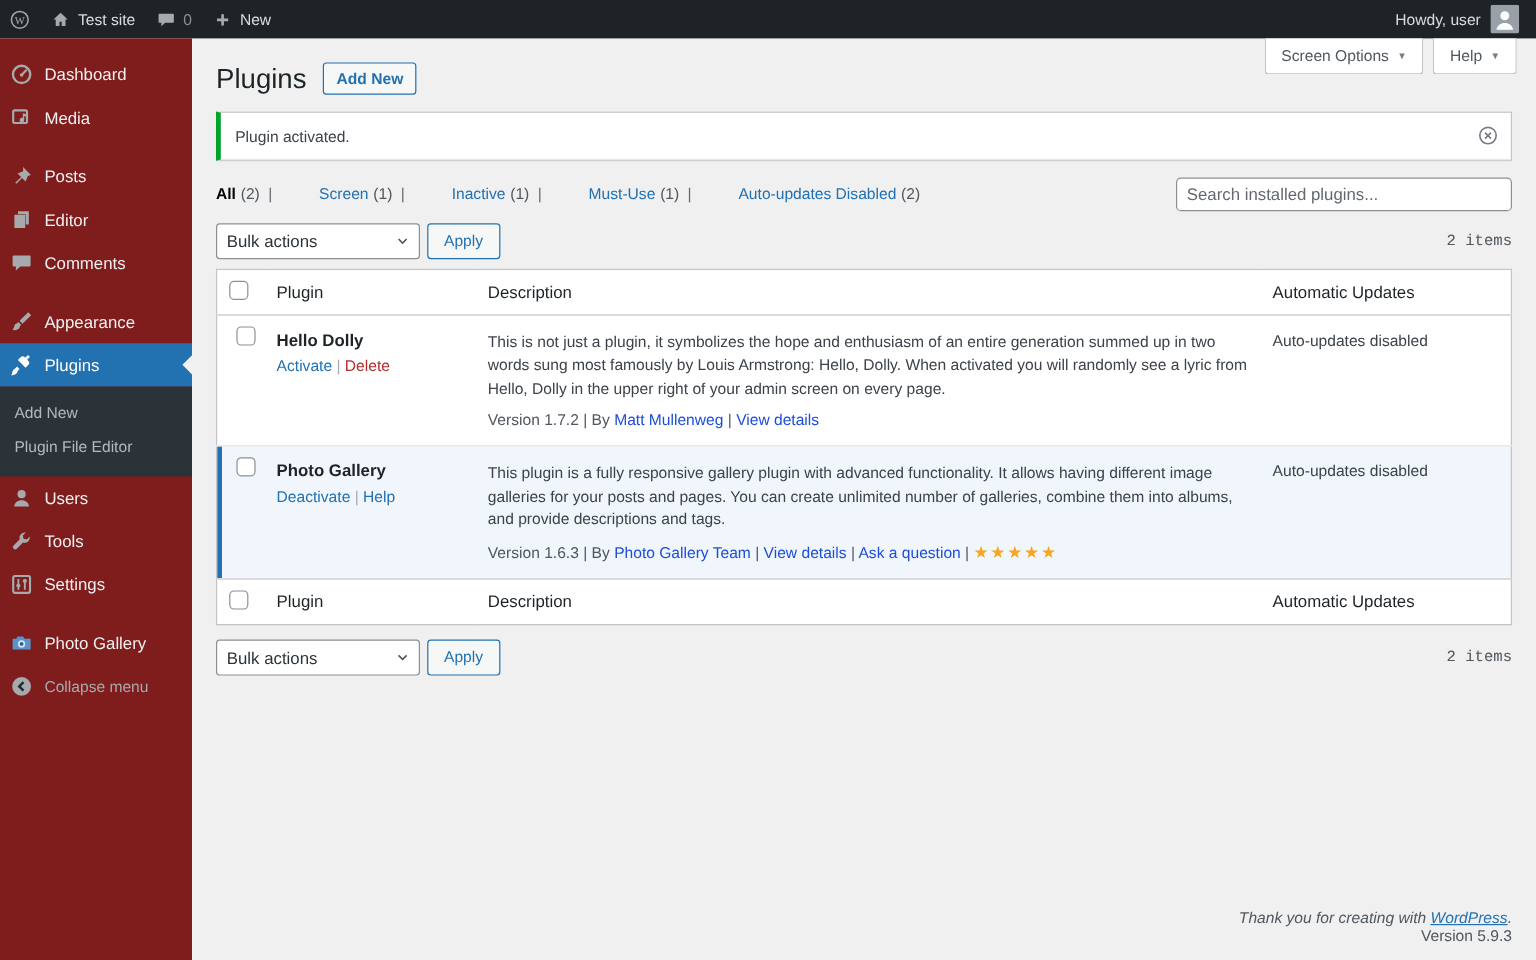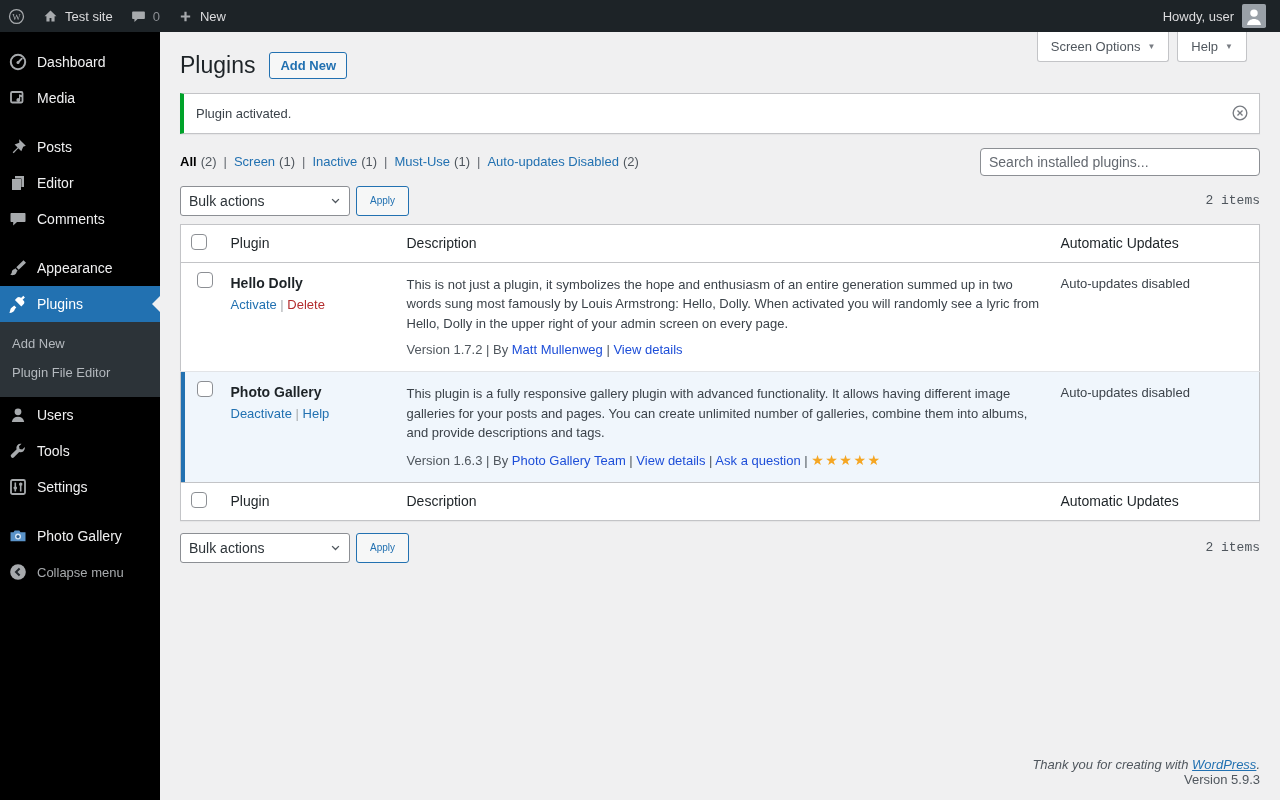--- a/index.html
+++ b/index.html
@@ -23,21 +23,21 @@
   .ab-icon svg { width:100%; height:100%; }
   .ab-count { color:#8c8f94; }
   .ab-right { display:flex; align-items:center; gap:8px; cursor:pointer; }
   .avatar { width:24px; height:24px; display:inline-flex; }
   .avatar svg { width:100%; height:100%; }
 
   
   .layout { display:flex; height:768px; }
 
   
-  .sidebar { width:160px; flex-shrink:0; background:#000000; padding-top:12px; }
+  .sidebar { width:160px; flex-shrink:0; background:#7f1d1d; padding-top:12px; }
   .menu-item {
     display:flex; align-items:center; gap:9px; position:relative;
     padding:8px 8px; font-size:14px; color:#f0f0f1; cursor:pointer;
   }
   .menu-item.sep { margin-top:13px; }
   .mi-icon { width:20px; height:20px; color:#a7aaad; flex-shrink:0; display:inline-flex; }
   .mi-icon svg { width:100%; height:100%; }
   .menu-item.active { background:#2271b1; color:#fff; }
   .menu-item.active .mi-icon { color:#fff; }
   .menu-item.muted { color:#a7aaad; font-size:13px; }
@@ -45,21 +45,21 @@
     position:absolute; right:0; top:50%; transform:translateY(-50%);
     width:0; height:0; border-top:8px solid transparent; border-bottom:8px solid transparent;
     border-right:8px solid #f0f0f1;
   }
   .submenu { background:#2c3338; padding:7px 0 10px; }
   .submenu-item { padding:7px 12px; font-size:13px; color:#b4b9be; cursor:pointer; }
   .submenu-item.current { color:#fff; font-weight:bold; }
 
   
   .content { flex:1; display:flex; flex-direction:column; position:relative; min-width:0; }
-  .screen-meta { position:absolute; top:0; right:33px; display:flex; gap:8px; z-index:2; }
+  .screen-meta { position:absolute; top:0; right:16px; display:flex; gap:8px; z-index:2; }
   .meta-btn {
     height:30px; background:#fff; border:1px solid #c3c4c7; border-top:none;
     border-radius:0 0 3px 3px; color:#50575e; font-size:13px; font-family:inherit;
     padding:0 13px; display:flex; align-items:center; gap:7px; cursor:pointer;
   }
   .meta-caret { font-size:8px; color:#787c82; }
 
   .wrap { padding:10px 20px 0; }
   .title-row { display:flex; align-items:center; gap:14px; padding:9px 0 4px; }
   h1.page-title { margin:0; font-size:23px; font-weight:400; color:#1d2327; line-height:1.3; }
@@ -74,21 +74,21 @@
     padding:1px 42px 1px 12px;
   }
   .notice p { margin:11px 0; font-size:13px; color:#3c434a; }
   .notice-dismiss {
     position:absolute; right:10px; top:50%; transform:translateY(-50%);
     width:18px; height:18px; padding:0; border:none; background:none; color:#787c82; cursor:pointer;
   }
   .notice-dismiss svg { width:100%; height:100%; }
 
   .list-controls { display:flex; justify-content:space-between; align-items:center; }
-  .subsubsub { list-style:none; margin:0; padding:0; display:flex; align-items:center; font-size:13px; color:#646970; flex-wrap:wrap; }
+  .subsubsub { list-style:none; margin:0; padding:0; display:flex; align-items:center; font-size:13px; color:#646970; flex-wrap:wrap;gap:32px; }
   .subsubsub a { color:#2271b1; }
   .subsubsub .current-filter { color:#000; font-weight:700; }
   .subsubsub .count { color:#50575e; margin-left:4px; }
   .subsubsub .f-sep { margin:0 7px; color:#646970; }
   .search-input {
     width:280px; height:28px; border:1px solid #8c8f94; border-radius:4px;
     padding:0 8px; font-size:14px; color:#2c3338; background:#fff; font-family:inherit;
   }
   .search-input::placeholder { color:#646970; }
 
@@ -100,21 +100,21 @@
     border:1px solid #8c8f94; border-radius:3px; background:#fff; color:#2c3338;
     font-size:14px; padding:0 28px 0 8px; font-family:inherit; cursor:pointer;
   }
   .select-chev {
     position:absolute; right:7px; top:50%; transform:translateY(-50%);
     width:15px; height:15px; color:#50575e; pointer-events:none; display:inline-flex;
   }
   .select-chev svg { width:100%; height:100%; }
   .apply-btn {
     margin-left:6px; height:30px; padding:0 13px; background:#f6f7f7;
-    border:1px solid #2271b1; border-radius:3px; color:#2271b1; font-size:10px;
+    border:1px solid #2271b1; border-radius:3px; color:#2271b1; font-size:13px;
     cursor:pointer; font-family:inherit;
   }
   .items-count { margin-left:auto; font-size:13px; color:#50575e;font-family:Liberation Mono, monospace; }
 
   table.plugins {
     width:100%; border-collapse:collapse; background:#fff;
     border:1px solid #c3c4c7; box-shadow:0 1px 1px rgba(0,0,0,.04);
   }
   table.plugins th { text-align:left; font-size:14px; font-weight:400; color:#1d2327; padding:9px 10px; }
   thead tr { border-bottom:1px solid #c3c4c7; }

